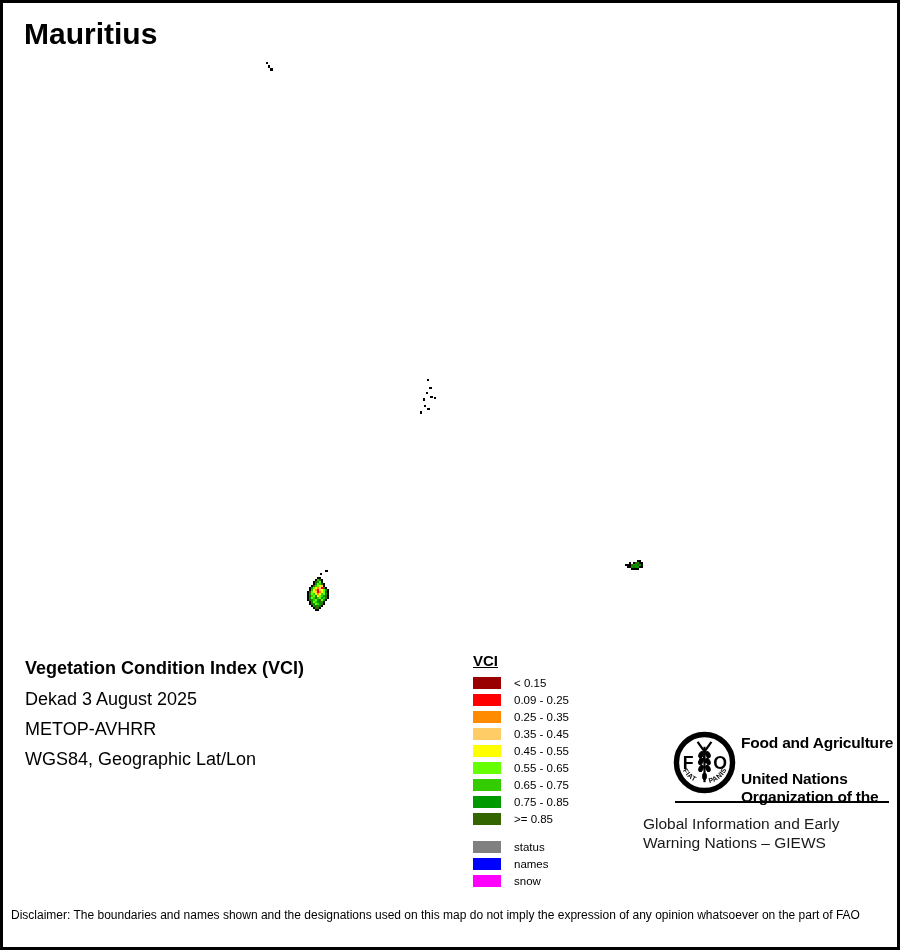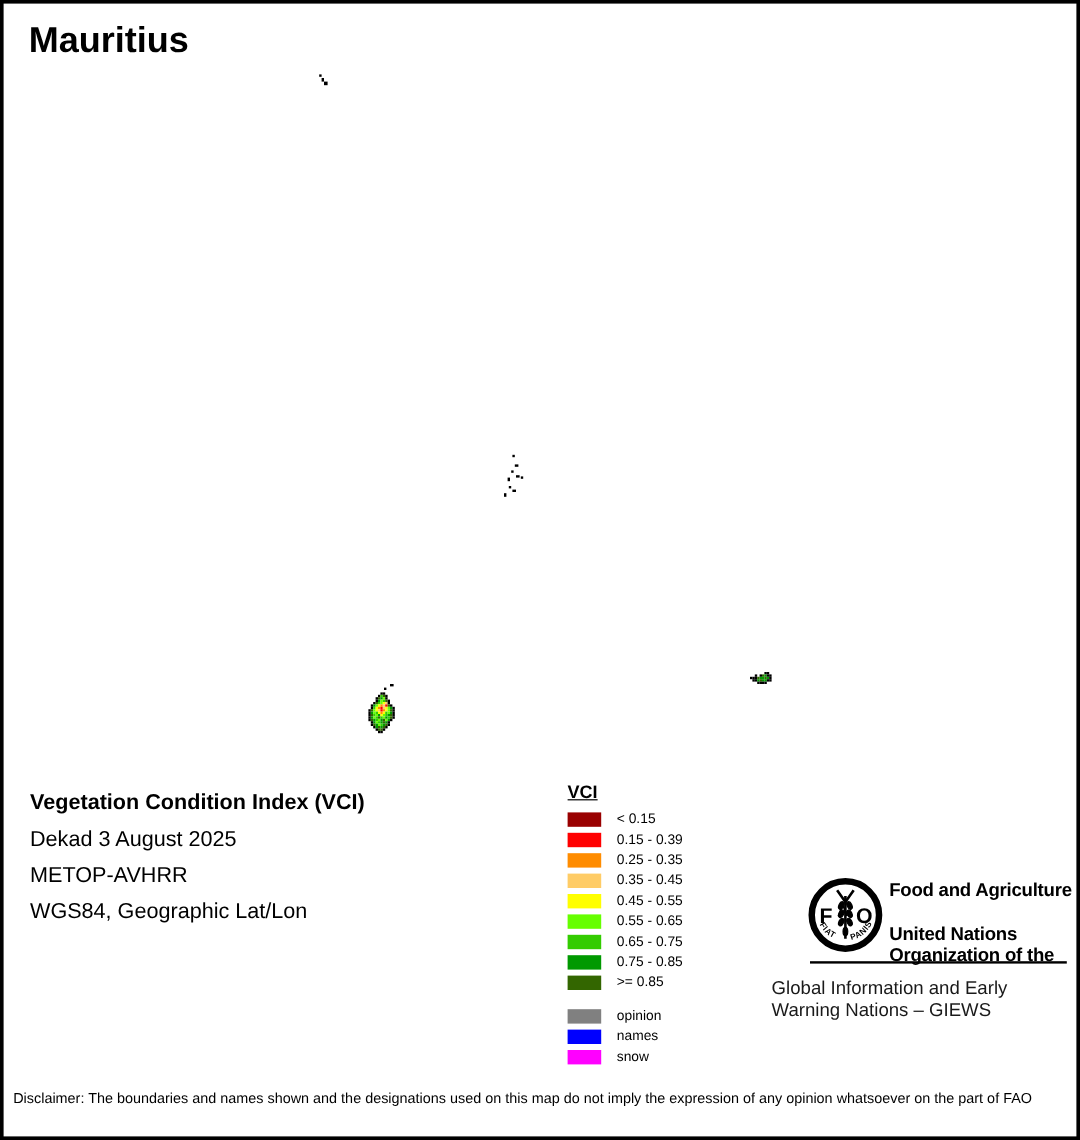--- a/index.html
+++ b/index.html
@@ -243,21 +243,21 @@
   <div class="abs info-line" id="info-4">WGS84, Geographic Lat/Lon</div>
 
   <div class="abs legend-title">VCI</div>
   <div class="abs legend-list" id="legend-main">
       <div class="legend-row">
         <span class="legend-swatch" style="background: rgb(153, 0, 0);"></span>
         <span class="legend-label">&lt; 0.15</span>
       </div>
       <div class="legend-row">
         <span class="legend-swatch" style="background: rgb(255, 0, 0);"></span>
-        <span class="legend-label">0.15 - 0.39</span>
+        <span class="legend-label">0.09 - 0.25</span>
       </div>
       <div class="legend-row">
         <span class="legend-swatch" style="background: rgb(255, 140, 0);"></span>
         <span class="legend-label">0.25 - 0.35</span>
       </div>
       <div class="legend-row">
         <span class="legend-swatch" style="background: rgb(255, 204, 102);"></span>
         <span class="legend-label">0.35 - 0.45</span>
       </div>
       <div class="legend-row">
@@ -277,21 +277,21 @@
         <span class="legend-label">0.75 - 0.85</span>
       </div>
       <div class="legend-row">
         <span class="legend-swatch" style="background: rgb(51, 102, 0);"></span>
         <span class="legend-label">&gt;= 0.85</span>
       </div>
     </div>
   <div class="abs legend-list" id="legend-extra">
       <div class="legend-row">
         <span class="legend-swatch" style="background: rgb(128, 128, 128);"></span>
-        <span class="legend-label">opinion</span>
+        <span class="legend-label">status</span>
       </div>
       <div class="legend-row">
         <span class="legend-swatch" style="background: rgb(0, 0, 255);"></span>
         <span class="legend-label">names</span>
       </div>
       <div class="legend-row">
         <span class="legend-swatch" style="background: rgb(255, 0, 255);"></span>
         <span class="legend-label">snow</span>
       </div>
     </div>

